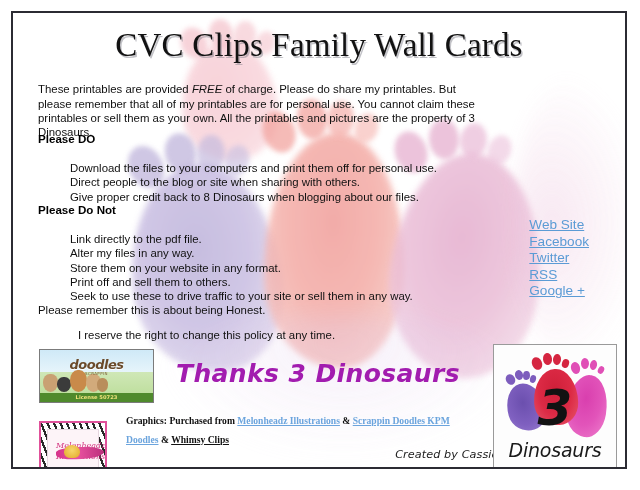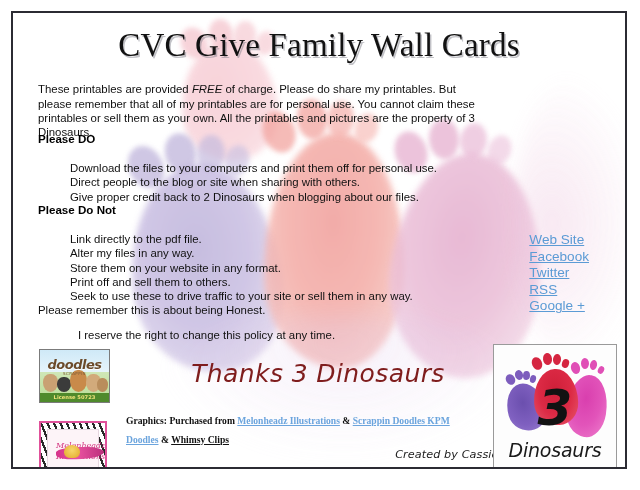--- a/index.html
+++ b/index.html
@@ -172,21 +172,20 @@
 
   #honest-line { position: absolute; left: 25px; top: 290px; width: 400px; }
   #policy-line { position: absolute; left: 25px; top: 315px; width: 400px; margin-left: 40px; }
 
   
   #links {
     position: absolute;
     right: 36px;
     top: 204px;
     text-align: left;
-    margin-top: 15px;
   }
   #links a {
     display: block;
     font-family: "Liberation Sans", sans-serif;
     font-size: 13.6px;
     line-height: 16.6px;
     color: #5b9bd5;
     text-decoration: underline;
     white-space: nowrap;
   }
@@ -194,22 +193,22 @@
   
   #thanks {
     position: absolute;
     left: 140px;
     top: 346px;
     width: 330px;
     text-align: center;
     font-family: "DejaVu Sans", sans-serif;
     font-size: 25px;
     font-style: italic;
-    font-weight: 400;
-    color: #7f1d1d;
+    font-weight: 700;
+    color: #a21caf;
     letter-spacing: .4px;
     white-space: nowrap;
   }
 
   
   #credits {
     position: absolute;
     left: 113px;
     top: 398px;
     width: 350px;
@@ -241,20 +240,21 @@
     font-size: 11.2px;
     color: #1a1a1a;
     white-space: nowrap;
     letter-spacing: .1px;
   }
 
   
   .badge {
     position: absolute;
     overflow: hidden;
+    padding-left: 44px;
   }
 
   
   #badge-scrappin {
     left: 26px; top: 336px;
     width: 69px; height: 52px;
     border: 1px solid #7b7b7b;
     background: linear-gradient(#cfe9f7 0%, #e6f4fb 42%, #cfe7b6 43%, #b9dc96 100%);
   }
   #badge-scrappin .sd-word {
@@ -448,30 +448,30 @@
       <div class="toe magenta-t2"></div>
       <div class="toe magenta-t3"></div>
       <div class="toe magenta-t4"></div>
 
       <div class="blob wash-right"></div>
       <div class="blob wash-bottom"></div>
     </div>
 
     <div id="content">
 
-      <div id="title">CVC Give Family Wall Cards</div>
+      <div id="title">CVC Clips Family Wall Cards</div>
 
       <p id="intro" class="body-text"><span>These printables are provided </span><span class="free">FREE</span><span> of charge. Please do share my printables. But please remember that all of my printables are for personal use. You cannot claim these printables or sell them as your own. All the printables and pictures are the property of 3 Dinosaurs.</span></p>
 
       <div id="do-block">
         <div class="section-head">Please DO</div>
         <ul class="rule-list body-text">
           <li>Download the files to your computers and print them off for personal use.</li>
           <li>Direct people to the blog or site when sharing with others.</li>
-          <li>Give proper credit back to 2 Dinosaurs when blogging about our files.</li>
+          <li>Give proper credit back to 8 Dinosaurs when blogging about our files.</li>
         </ul>
       </div>
 
       <div id="dont-block">
         <div class="section-head">Please Do Not</div>
         <ul class="rule-list body-text">
           <li>Link directly to the pdf file.</li>
           <li>Alter my files in any way.</li>
           <li>Store them on your website in any format.</li>
           <li>Print off and sell them to others.</li>

